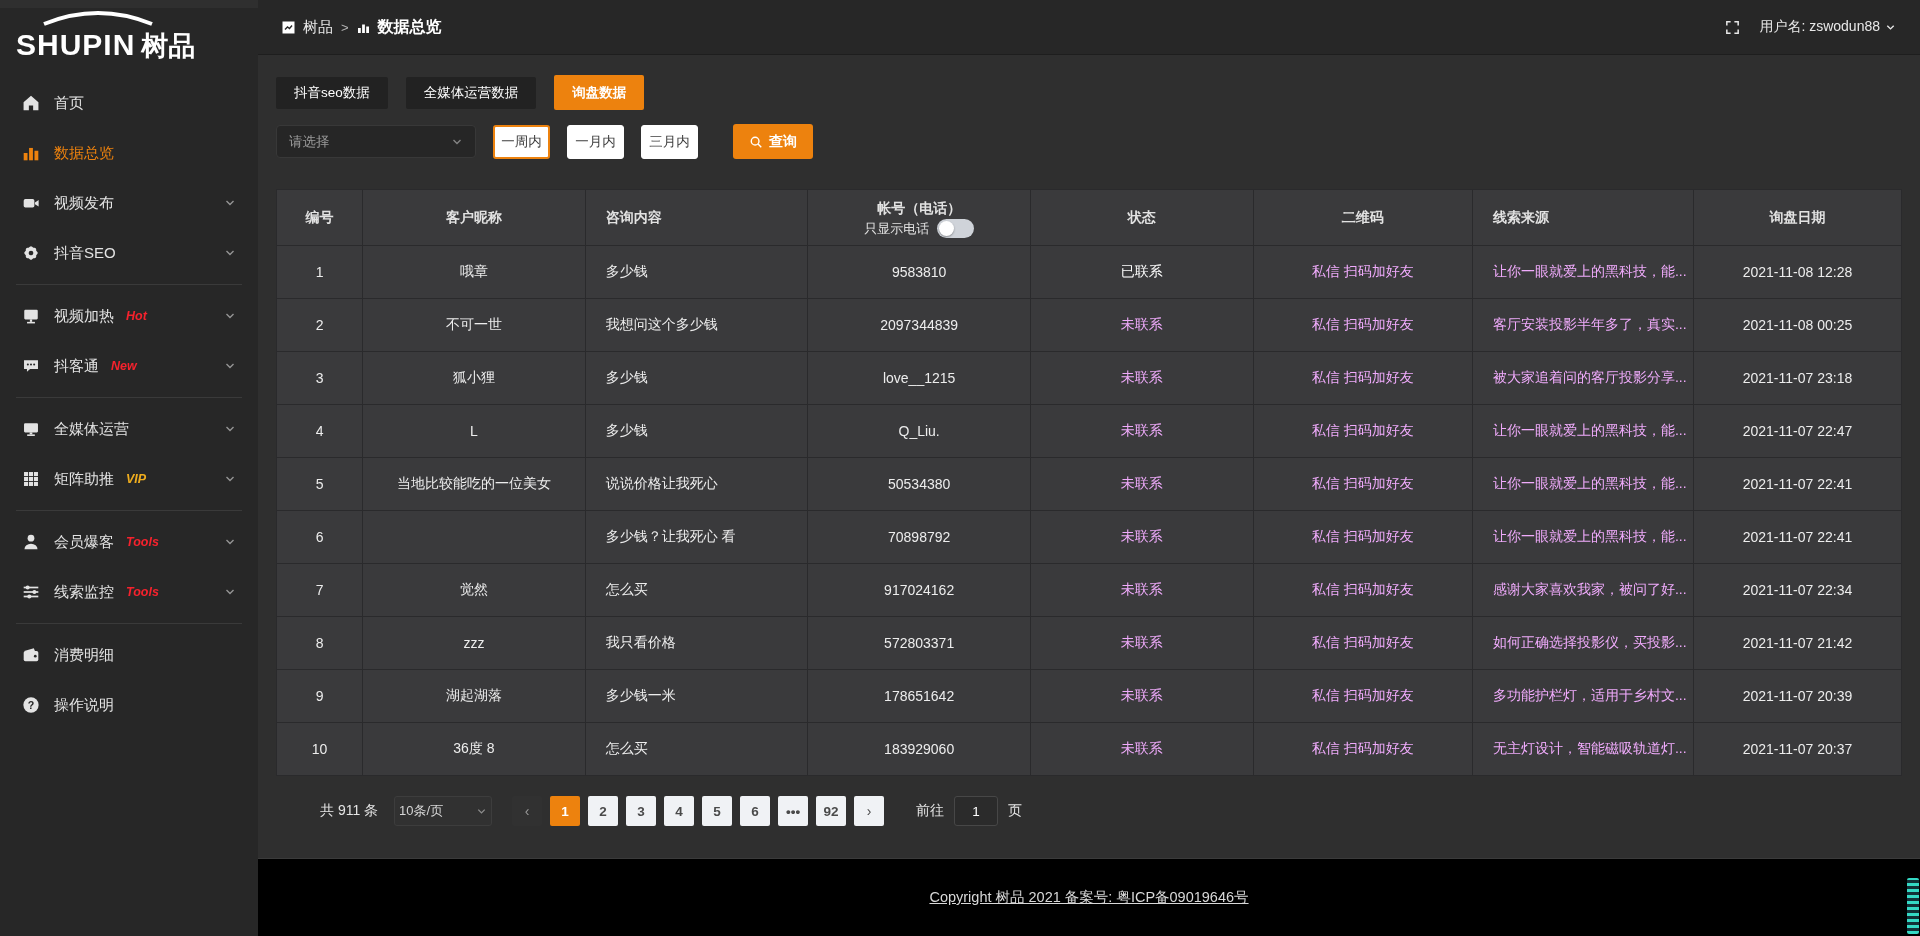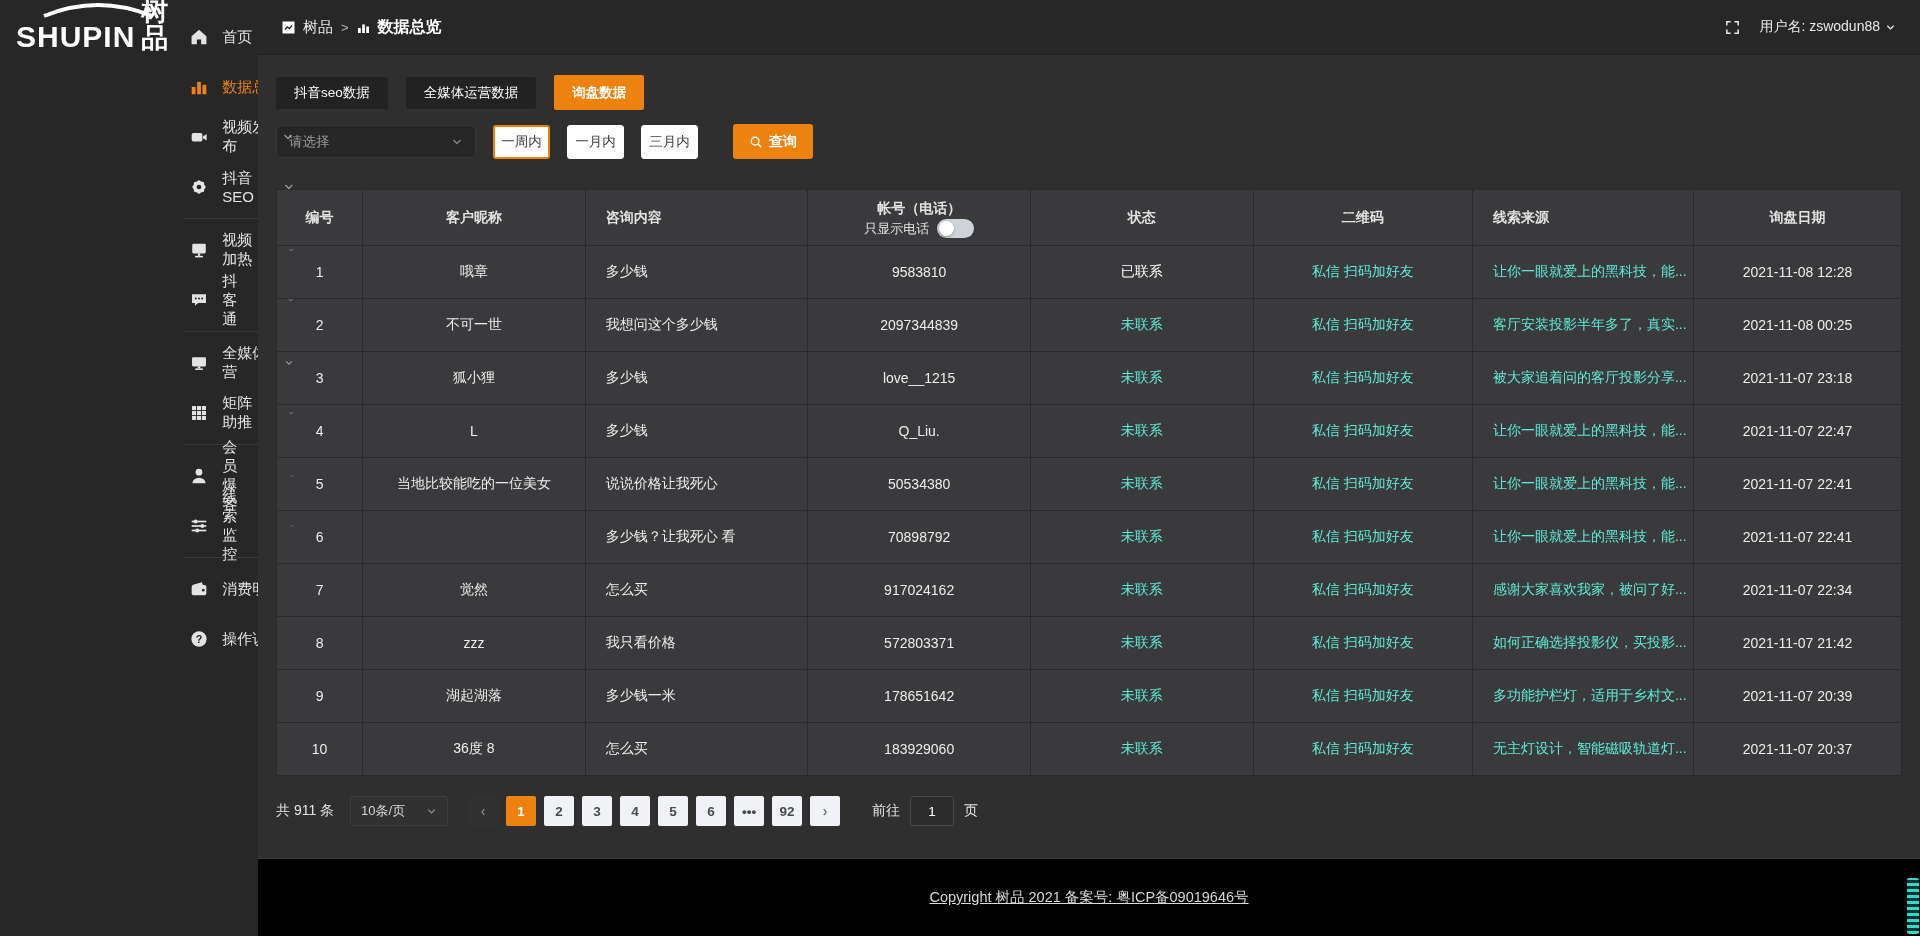--- a/index.html
+++ b/index.html
@@ -1,21 +1,21 @@
 <!DOCTYPE html>
 <html><head>
 <meta charset="utf-8">
 <style>
   * { box-sizing: border-box; margin: 0; padding: 0; }
   html,body { width:1920px; height:936px; overflow:hidden; background:#2f2f2f;
     font-family:"Liberation Sans","DejaVu Sans",sans-serif; }
   .app { display:flex; width:1920px; height:936px; }
 
   
-  .sidebar { width:258px; background:#272727; flex-shrink:0; display:flex; flex-direction:row; }
+  .sidebar { width:258px; background:#272727; flex-shrink:0; display:flex; flex-direction:column;margin-top:8px; }
   .logo { height:58px; display:flex; align-items:flex-end; padding:6px 0 6px 16px; position:relative; }
   .logo-en { font-size:30px; font-weight:800; color:#fff; letter-spacing:1px; font-stretch:condensed; line-height:1; }
   .logo-zh { font-size:27px; font-weight:800; color:#fff; margin-left:6px; line-height:1; }
   .logo-arc { position:absolute; top:2px; left:38px; }
   .menu { padding-top:12px; }
   .mi { height:50px; display:flex; align-items:center; padding:0 22px; color:#e3e3e3; cursor:pointer; }
   .mi .icn { width:18px; height:18px; margin-right:14px; flex-shrink:0; }
   .mi .lbl { font-size:15px; }
   .mi.active { color:#ED820E; }
   .badge { font-size:12.5px; font-weight:700; font-style:italic; margin-left:12px; }
@@ -52,35 +52,35 @@
   .searchb { height:35px; padding:0 16px; margin-left:18px; background:#ED820E; border:none; border-radius:3px;
     color:#fff; font-size:14px; font-weight:700; display:flex; align-items:center; gap:6px; cursor:pointer; }
 
   
   table { width:100%; margin-top:30px; border-collapse:collapse; table-layout:fixed; }
   th, td { background:#3a3a3c; border:1px solid #2a2a2c; font-size:14px; overflow:hidden;
     white-space:nowrap; text-overflow:ellipsis; }
   th { height:56px; color:#e2e2e2; font-weight:700; }
   td { height:53px; color:#ededed; text-align:center; }
   td.l, th.l { text-align:left; padding-left:20px; }
-  td.orange { color:#5eead4; }
+  td.orange { color:#f0abfc; }
   td.white { color:#ffffff; }
   td.link { cursor:pointer; }
   .ph-head { line-height:1.6; }
   .ph-sub { font-size:13px; font-weight:400; display:flex; align-items:center; justify-content:center; gap:8px; }
   .toggle { width:37px; height:19px; border-radius:10px; background:#cfd3d9; position:relative;
     display:inline-block; cursor:pointer; }
   .toggle::after { content:""; position:absolute; left:2px; top:2px; width:15px; height:15px;
     border-radius:50%; background:#fff; box-shadow:0 1px 2px rgba(0,0,0,.35); }
 
   
   .pager { display:flex; align-items:center; margin-top:20px; gap:8px; color:#e5e5e5; font-size:14px; }
-  .pager .total { margin-right:8px; }
+  .pager .total { margin-right:8px;margin-left:44px; }
   .psize { width:98px; height:30px; background:#313131; border:1px solid #3d3d3d; border-radius:3px;
-    color:#d5d5d5; font-size:13px; display:flex; align-items:center; padding:0 10px; cursor:pointer; }
+    color:#d5d5d5; font-size:13px; display:flex; align-items:center; padding:0 4px; cursor:pointer; }
   .psize .chev { margin-left:auto; opacity:.7; }
   .navb { width:30px; height:30px; border:none; border-radius:2px; font-size:14px; cursor:pointer; }
   .navb.prev { background:#313131; color:#9a9a9a; margin-left:12px; }
   .navb.next { background:#f0f2f5; color:#4a4a4a; }
   .pages { display:flex; gap:8px; }
   .pbtn { min-width:30px; height:30px; padding:0 6px; border:none; border-radius:2px; background:#f0f2f5;
     color:#4a4a4a; font-size:13.5px; font-weight:700; cursor:pointer; }
   .pbtn.active { background:#ED820E; color:#fff; }
   .goto { display:flex; align-items:center; gap:10px; margin-left:24px; }
   .goto input { width:44px; height:30px; background:#2b2b2b; border:1px solid #474747; border-radius:3px;

